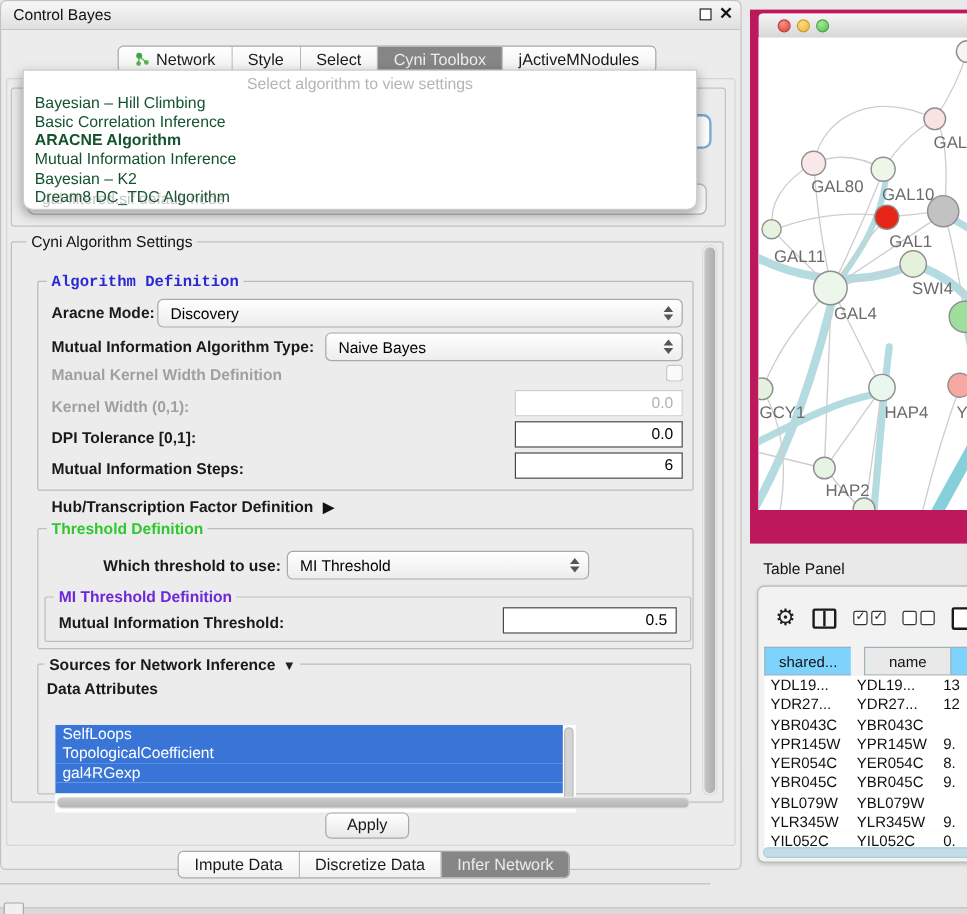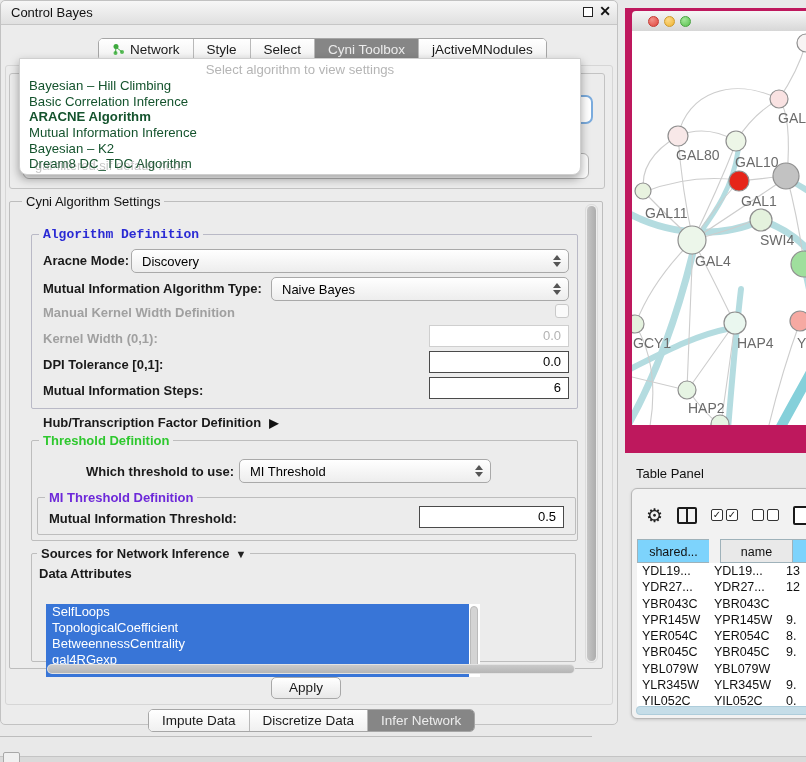--- a/index.html
+++ b/index.html
@@ -260,21 +260,20 @@
 
   <div id="sources-group" class="group"></div>
   <span id="sources-title" class="group-title">
     <span>Sources for Network Inference</span><span id="sources-arrow">▼</span>
   </span>
   <span class="form-label" style="left:38px; top:565px">Data Attributes</span>
   <div id="attr-list">
 
   <div class="row" style="background: rgb(56, 117, 215);">SelfLoops</div>
       <div class="row" style="background: rgb(56, 117, 215);">TopologicalCoefficient</div>
-      <div class="row" style="background: rgb(56, 117, 215);">BetweennessCentrality</div>
       <div class="row" style="background: rgb(56, 117, 215);">gal4RGexp</div>
       <div class="stub" style="background: rgb(56, 117, 215);"></div>
       <div id="attr-scroll"></div>
     </div>
 
   <div id="v-scrollbar">
       <div id="v-thumb"></div>
     </div>
   <div id="h-scrollbar">
       <div id="h-thumb"></div>

